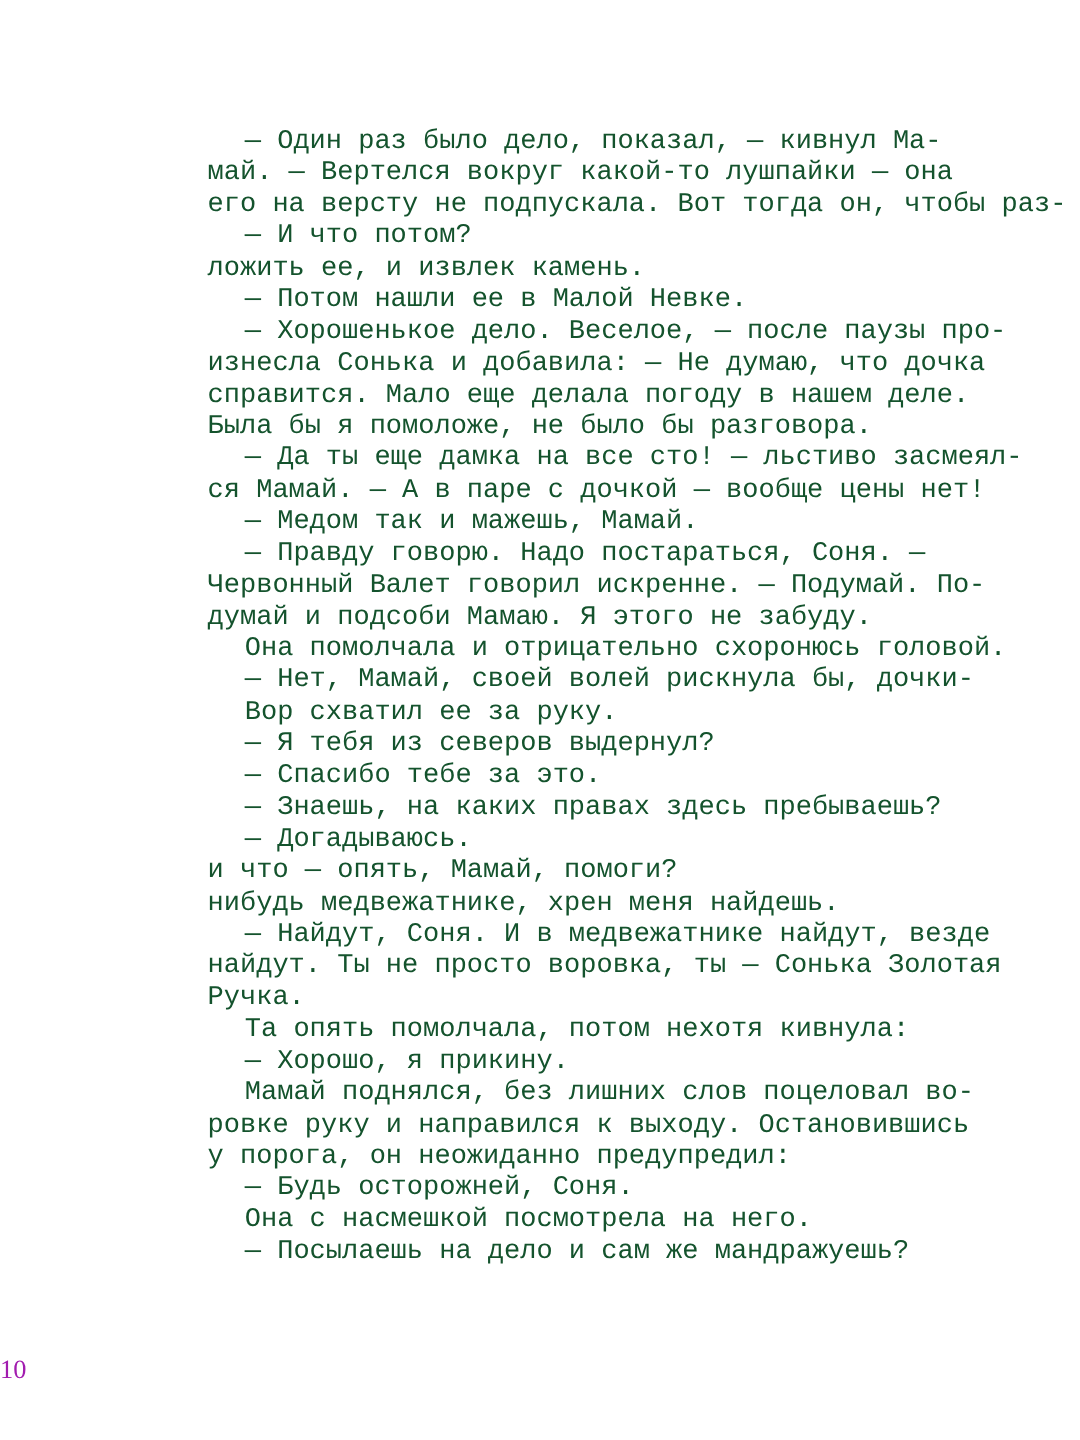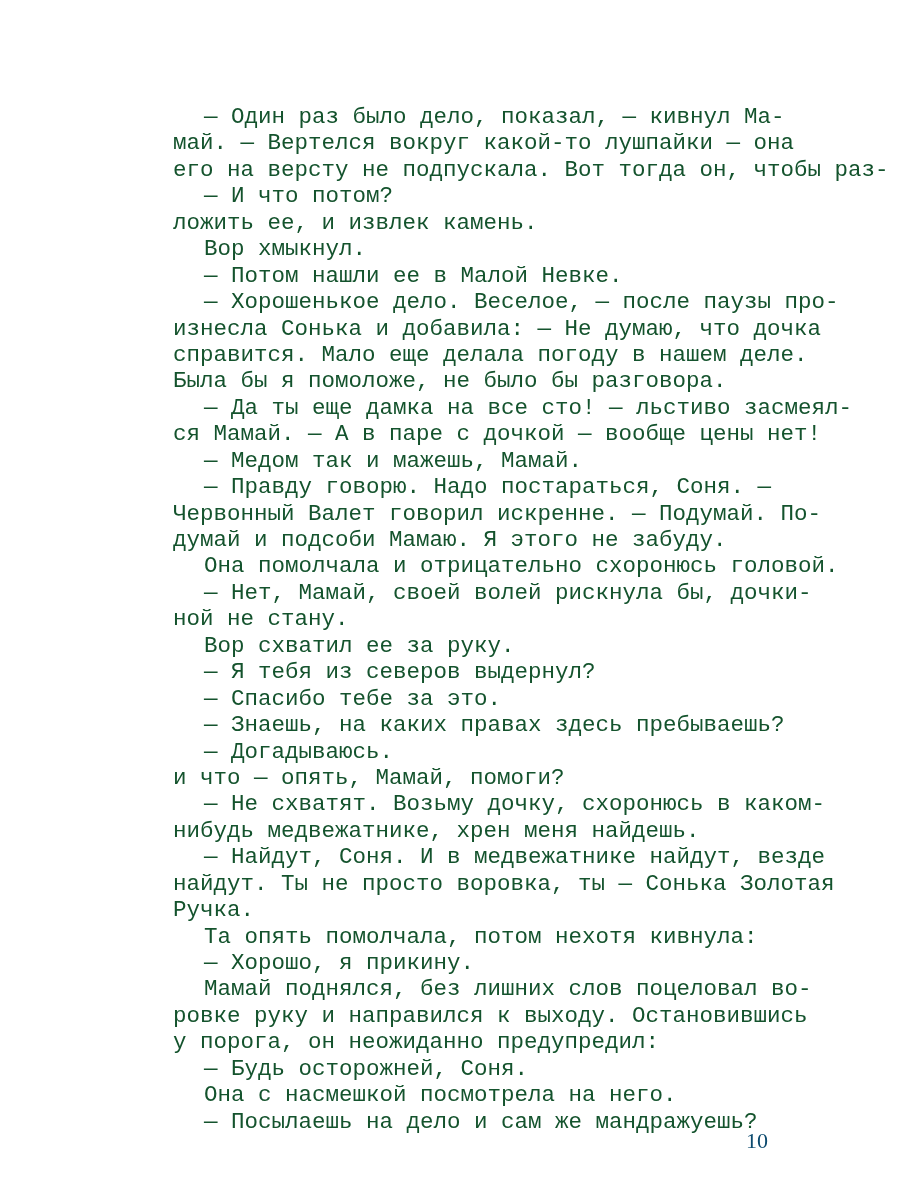--- a/index.html
+++ b/index.html
@@ -9,56 +9,53 @@
     position: absolute; left: 173px; top: 76px; width: 574px;
     font-family: Liberation Mono, monospace;
     font-size: 22.5px; line-height: 26.45px; color: #14532d;
     text-align: justify;
     margin-top: 28px;
   }
   .line { display: block; height: 26.45px; white-space: nowrap; text-align-last: justify; }
   .line.last { text-align-last: left; }
   .line.indent { padding-left: 31px; }
   .page-number {
-    position: absolute; left: 0; width: 768px; top: 1128px; text-align: right;
-    font-family: "Liberation Serif", "DejaVu Serif", serif; font-size: 22px; color: #0c4a6e;
+    position: absolute; left: 0; width: 768px; top: 1128px; text-align: left;
+    font-family: "Liberation Serif", "DejaVu Serif", serif; font-size: 22px; color: #a21caf;
   }
 </style>
 </head>
 <body>
 
 <div class="page">
   <div class="text-block" id="text-block">
       <span class="line indent">— Один раз было дело, показал, — кивнул Ма-</span>
       <span class="line">май. — Вертелся вокруг какой-то лушпайки — она</span>
       <span class="line">его на версту не подпускала. Вот тогда он, чтобы раз-</span>
       <span class="line indent last">— И что потом?</span>
       <span class="line last">ложить ее, и извлек камень.</span>
-      <span class="line indent last">Вор хмыкнул.</span>
       <span class="line indent last">— Потом нашли ее в Малой Невке.</span>
       <span class="line indent">— Хорошенькое дело. Веселое, — после паузы про-</span>
       <span class="line">изнесла Сонька и добавила: — Не думаю, что дочка</span>
       <span class="line">справится. Мало еще делала погоду в нашем деле.</span>
       <span class="line last">Была бы я помоложе, не было бы разговора.</span>
       <span class="line indent">— Да ты еще дамка на все сто! — льстиво засмеял-</span>
       <span class="line">ся Мамай. — А в паре с дочкой — вообще цены нет!</span>
       <span class="line indent last">— Медом так и мажешь, Мамай.</span>
       <span class="line indent">— Правду говорю. Надо постараться, Соня. —</span>
       <span class="line">Червонный Валет говорил искренне. — Подумай. По-</span>
       <span class="line last">думай и подсоби Мамаю. Я этого не забуду.</span>
       <span class="line indent">Она помолчала и отрицательно схоронюсь головой.</span>
       <span class="line indent">— Нет, Мамай, своей волей рискнула бы, дочки-</span>
-      <span class="line last">ной не стану.</span>
       <span class="line indent last">Вор схватил ее за руку.</span>
       <span class="line indent last">— Я тебя из северов выдернул?</span>
       <span class="line indent last">— Спасибо тебе за это.</span>
       <span class="line indent">— Знаешь, на каких правах здесь пребываешь?</span>
       <span class="line indent last">— Догадываюсь.</span>
       <span class="line last">и что — опять, Мамай, помоги?</span>
-      <span class="line indent">— Не схватят. Возьму дочку, схоронюсь в каком-</span>
       <span class="line last">нибудь медвежатнике, хрен меня найдешь.</span>
       <span class="line indent">— Найдут, Соня. И в медвежатнике найдут, везде</span>
       <span class="line">найдут. Ты не просто воровка, ты — Сонька Золотая</span>
       <span class="line last">Ручка.</span>
       <span class="line indent last">Та опять помолчала, потом нехотя кивнула:</span>
       <span class="line indent last">— Хорошо, я прикину.</span>
       <span class="line indent">Мамай поднялся, без лишних слов поцеловал во-</span>
       <span class="line">ровке руку и направился к выходу. Остановившись</span>
       <span class="line last">у порога, он неожиданно предупредил:</span>
       <span class="line indent last">— Будь осторожней, Соня.</span>

